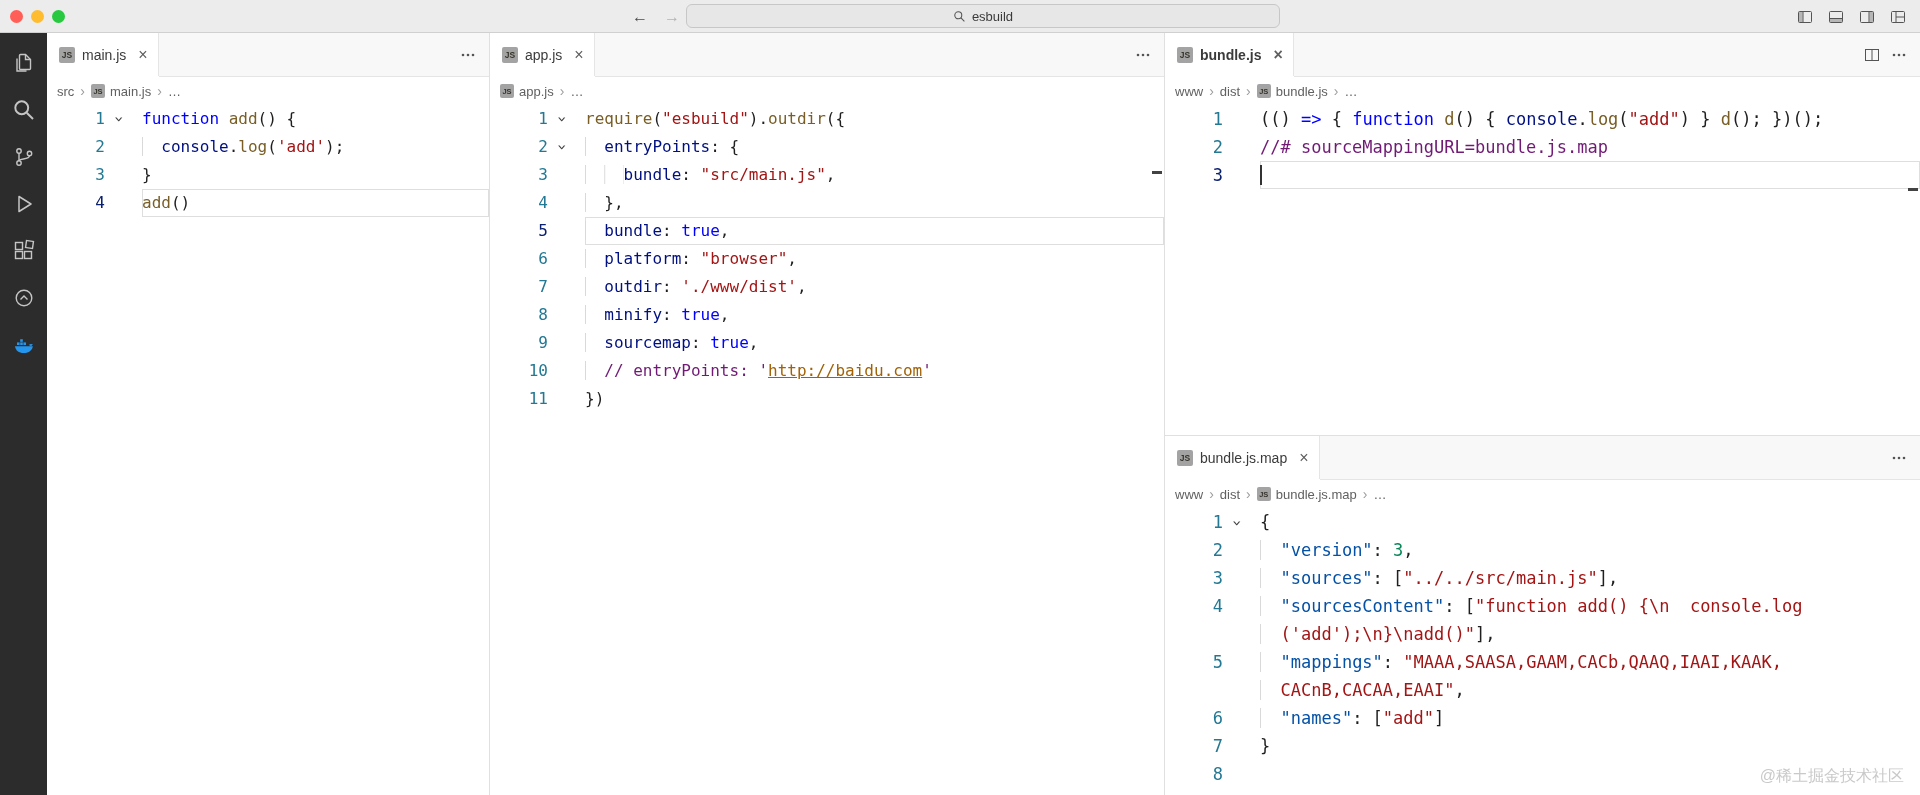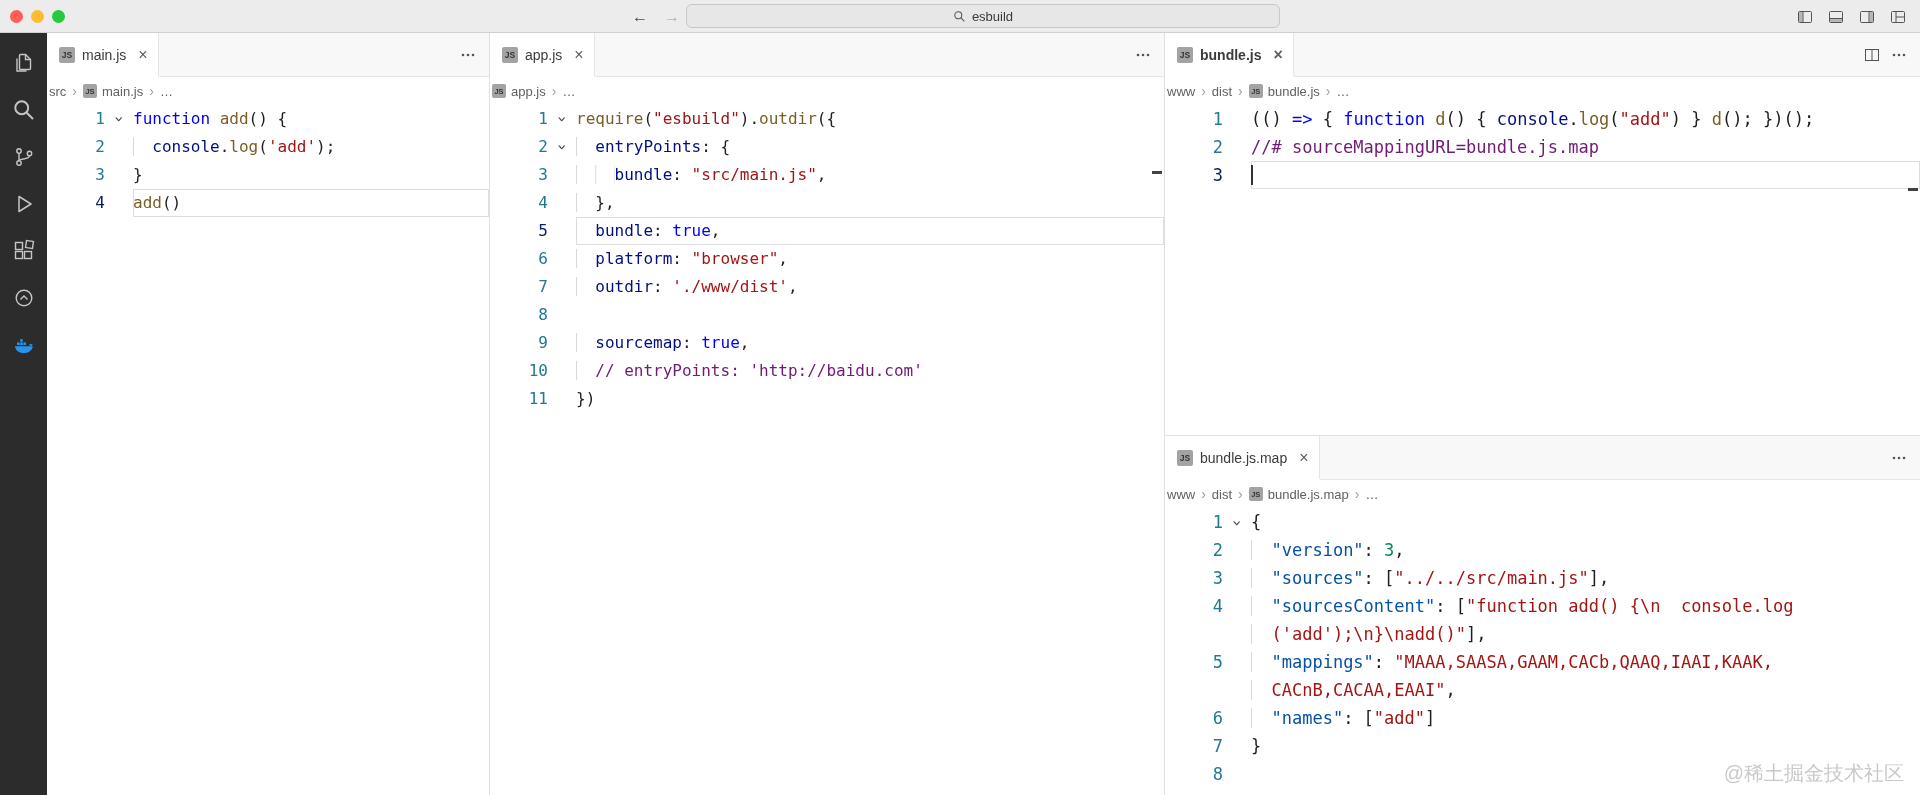--- a/index.html
+++ b/index.html
@@ -26,55 +26,55 @@
   #pane-bundle{height:402px;border-right:none;}
   #pane-map{flex:1;border-right:none;border-top:1px solid #e0e0e0;}
   
   .tabbar{height:43px;flex:none;background:#f8f8f8;border-bottom:1px solid #e5e5e5;display:flex;align-items:stretch;}
   .tab{display:flex;align-items:center;gap:7px;padding:0 10px 0 12px;background:#fff;border-right:1px solid #e5e5e5;font-size:14px;color:#3b3b3b;cursor:pointer;box-shadow:0 1px 0 #fff;}
   .tab.bold{font-weight:700;}
   .close{color:#5f5f5f;font-size:16px;margin-left:5px;cursor:pointer;line-height:1;}
   .tab-actions{margin-left:auto;display:flex;align-items:center;gap:10px;padding:0 13px;color:#616161;}
   .act{background:none;border:none;padding:0;width:17px;height:17px;color:#545454;cursor:pointer;display:inline-flex;align-items:center;justify-content:center;}
   
-  .breadcrumbs{height:28px;flex:none;display:flex;align-items:center;gap:5px;padding-left:2px;font-size:13px;color:#616161;background:#fff;}
+  .breadcrumbs{height:28px;flex:none;display:flex;align-items:center;gap:5px;padding-left:10px;font-size:13px;color:#616161;background:#fff;}
   .bc-sep{color:#9d9d9d;font-size:14px;margin:0 1px;}
   .bc-item{cursor:pointer;}
   
   .ic{display:inline-flex;}
   .ic svg{width:100%;height:100%;}
   .act .ic{width:16px;height:16px;}
   .ab-item .ic{width:24px;height:24px;}
   .cmdcenter .ic{width:13px;height:13px;color:#555;}
   .jsbadge{width:16px;height:16px;flex:none;background:#a3a3a3;color:#37342a;font-size:8.5px;font-weight:700;display:inline-flex;align-items:center;justify-content:center;border-radius:2px;font-family:"Liberation Sans",sans-serif;text-align:center;}
   .jsbadge.small{width:14px;height:14px;font-size:7.5px;}
   
   .code{flex:1;position:relative;font-family:"DejaVu Sans Mono","Liberation Mono",monospace;font-size:16px;color:#000;overflow:hidden;}
   .big .code{font-size:17px;}
   .crow{display:flex;height:28px;}
   .gutter{width:58px;flex:none;text-align:right;color:#237893;line-height:28px;user-select:none;}
   .gutter.curn{color:#0b216f;}
   .foldcol{width:28px;flex:none;text-align:center;line-height:28px;}
   .chev{display:inline-block;transform:rotate(90deg);color:#424242;font-size:16px;cursor:pointer;}
-  .ltext{flex:1;white-space:pre;line-height:28px;min-width:0;}
+  .ltext{flex:1;white-space:pre;line-height:28px;min-width:0;margin-left:9px;}
   .ltext.cur{box-shadow:inset 0 0 0 1px #dedede;}
   .ind{background-image:linear-gradient(90deg,#d9d9d9 1px,transparent 1px);background-size:2ch 100%;}
   .caret{display:inline-block;width:2px;height:20px;background:#333;vertical-align:-4px;}
   .ovr-mark{position:absolute;right:2px;width:10px;height:3px;background:#424242;}
   
   .t-kw{color:#0000ff}
   .t-fn{color:#795E26}
   .t-vr{color:#001080}
   .t-st{color:#A31515}
   .t-nm{color:#098658}
   .t-cm{color:#701a75}
   .t-df{color:#1f1f1f}
   .t-ky{color:#0451A5}
-  .t-lk{color:#701a75;}
-  .watermark{position:absolute;right:16px;bottom:8px;color:#c9c9c9;font-size:20px;z-index:50;}
+  .t-lk{color:#a16207;text-decoration:underline;}
+  .watermark{position:absolute;right:16px;bottom:8px;color:#c9c9c9;font-size:16px;z-index:50;}
 </style>
 </head>
 <body>
 
 <div class="app">
 
   <div class="titlebar">
     <div class="traffic">
       <span class="dot r"></span>
       <span class="dot y"></span>
@@ -308,20 +308,21 @@
               <div class="ltext"><span class="t-df ind">  </span><span class="t-vr">platform</span><span class="t-df">: </span><span class="t-st">"browser"</span><span class="t-df">,</span></div>
             </div>
             <div class="crow">
               <div class="gutter">7</div>
               <div class="foldcol"></div>
               <div class="ltext"><span class="t-df ind">  </span><span class="t-vr">outdir</span><span class="t-df">: </span><span class="t-st">'./www/dist'</span><span class="t-df">,</span></div>
             </div>
             <div class="crow">
               <div class="gutter">8</div>
               <div class="foldcol"></div>
+              <div class="ltext"><span class="t-df ind">  </span><span class="t-vr">minify</span><span class="t-df">: </span><span class="t-kw">true</span><span class="t-df">,</span></div>
             </div>
             <div class="crow">
               <div class="gutter">9</div>
               <div class="foldcol"></div>
               <div class="ltext"><span class="t-df ind">  </span><span class="t-vr">sourcemap</span><span class="t-df">: </span><span class="t-kw">true</span><span class="t-df">,</span></div>
             </div>
             <div class="crow">
               <div class="gutter">10</div>
               <div class="foldcol"></div>
               <div class="ltext"><span class="t-df ind">  </span><span class="t-cm">// entryPoints: '</span><span class="t-lk">http://baidu.com</span><span class="t-cm">'</span></div>

